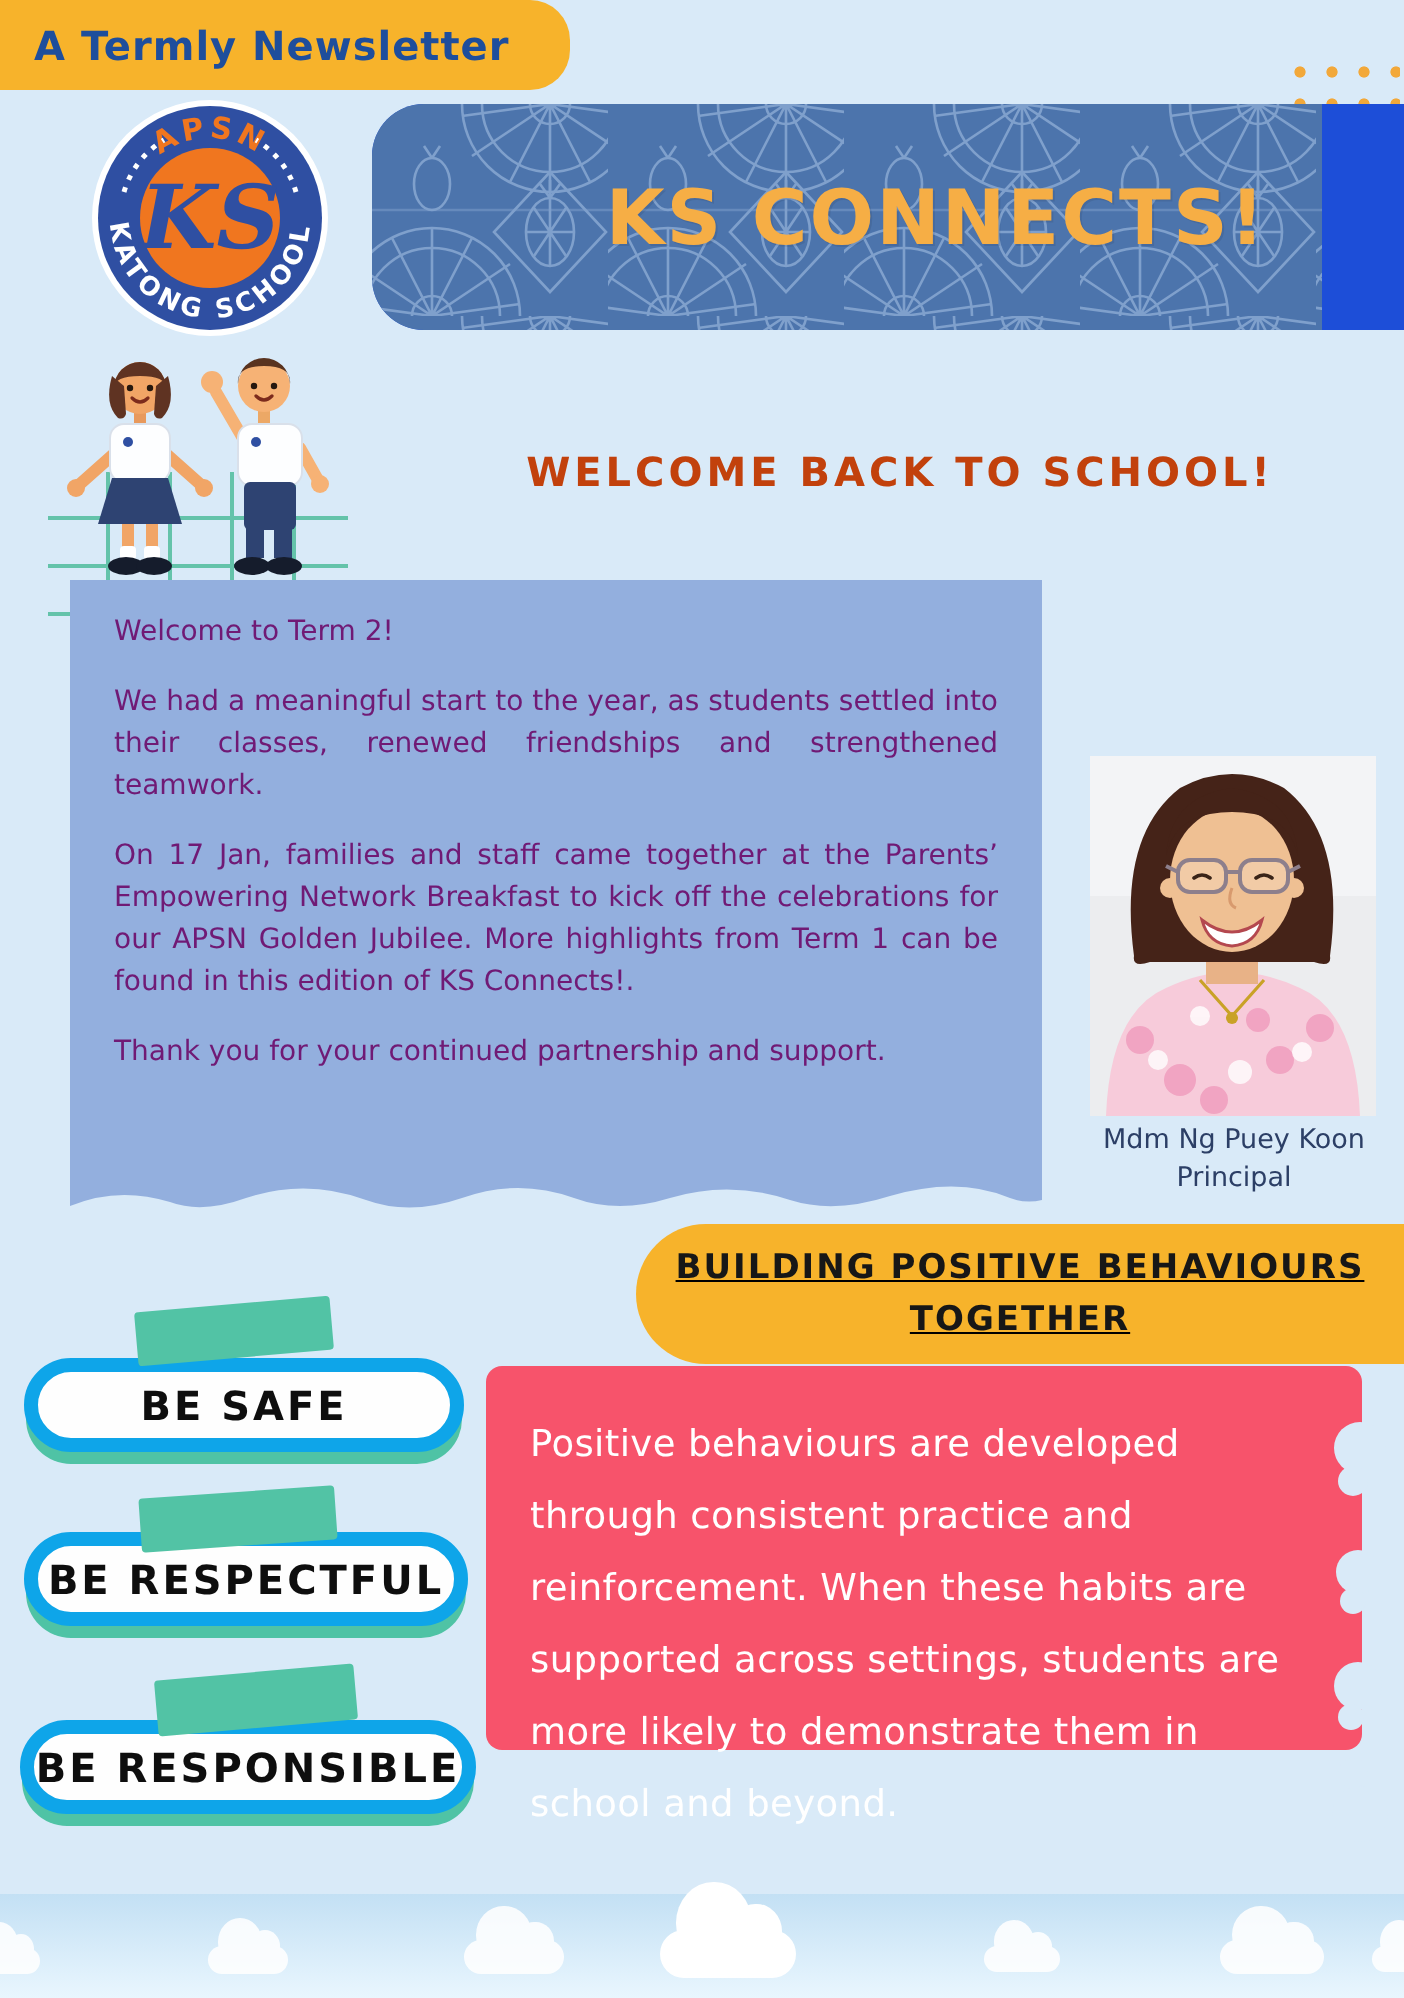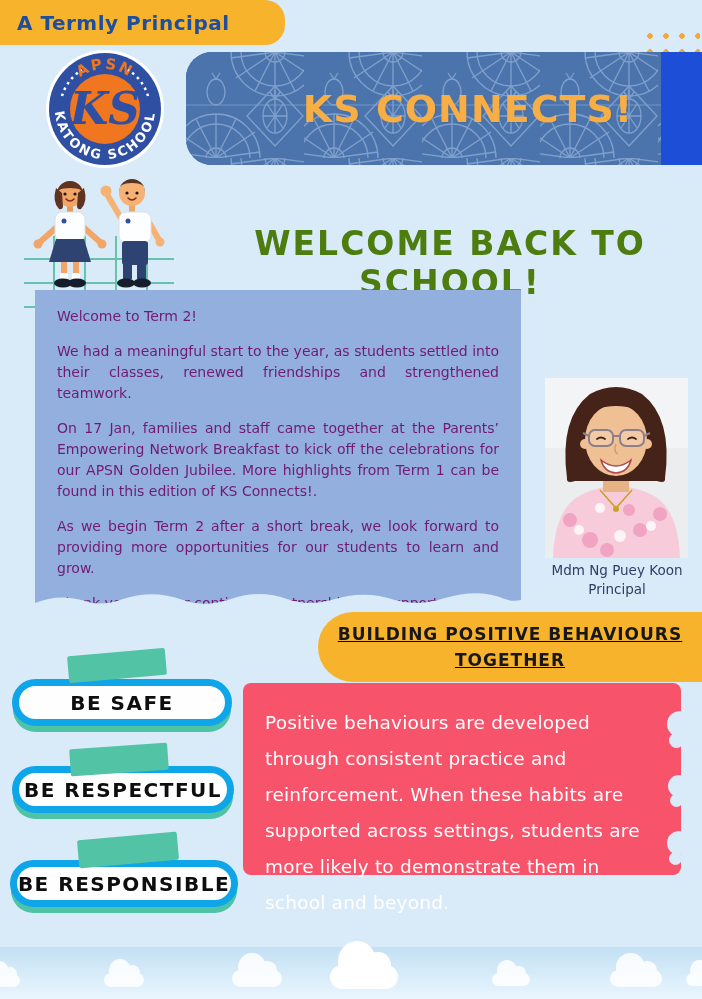--- a/index.html
+++ b/index.html
@@ -47,21 +47,21 @@
   
   .logo{position:absolute;left:44px;top:48px;width:122px;height:122px;z-index:2;}
   
   .grid-deco{position:absolute;left:24px;top:236px;width:150px;height:78px;z-index:1;
     background:
       repeating-linear-gradient(to right,transparent 0 29px,#64C3AA 29px 31px),
       repeating-linear-gradient(to bottom,transparent 0 22px,#64C3AA 22px 24px);}
   .kids{position:absolute;left:18px;top:176px;z-index:3;}
   
   .welcome-heading{position:absolute;left:200px;top:224px;width:500px;text-align:center;
-    color:#4d7c0f;font-size:33px;font-weight:bold;letter-spacing:2px;z-index:2;}
+    color:#c2410c;font-size:20px;font-weight:bold;letter-spacing:2px;z-index:2;}
   
   .welcome-box{position:absolute;left:35px;top:290px;width:486px;height:322px;
     background:#93AFDE;z-index:2;box-sizing:border-box;padding:16px 22px 0 22px;}
   .welcome-box p{margin:0 0 14px 0;color:#701a75;font-size:14px;line-height:1.5;
     text-align:justify;}
   .torn-bottom{position:absolute;left:0;bottom:-1px;width:100%;height:26px;display:block;}
   
   .principal{position:absolute;left:545px;top:378px;width:143px;height:180px;z-index:2;
     overflow:hidden;}
   .principal-caption{position:absolute;left:530px;top:561px;width:174px;text-align:center;
@@ -109,21 +109,21 @@
     <i class="cloud c3"></i>
     <i class="cloud c4"></i>
     <i class="cloud c5"></i>
     <i class="cloud c6"></i>
     <i class="cloud c7"></i>
   </div>
 
   <div class="dots"></div>
 
   <div class="top-banner">
-    <span>A Termly Principal</span>
+    <span>A Termly Newsletter</span>
   </div>
 
   <div class="masthead">
     <svg width="475" height="113" viewBox="0 0 475 113">
       <defs>
         <pattern id="bk" width="118" height="106" patternUnits="userSpaceOnUse">
           <g fill="none" stroke="#7FA0CC" stroke-width="1.3">
             <circle cx="30" cy="106" r="44"></circle>
               <circle cx="30" cy="106" r="34"></circle>
               <circle cx="30" cy="106" r="10"></circle>
@@ -219,21 +219,20 @@
       <path d="M110,22 q4,4 8,0" stroke="#7C2B1C" stroke-width="1.6" fill="none" stroke-linecap="round"></path>
     </g>
   </svg>
 
   <div class="welcome-heading">WELCOME BACK TO SCHOOL!</div>
 
   <div class="welcome-box">
     <p>Welcome to Term 2!</p>
     <p>We had a meaningful start to the year, as students settled into their classes, renewed friendships and strengthened teamwork.</p>
     <p>On 17 Jan, families and staff came together at the Parents’ Empowering Network Breakfast to kick off the celebrations for our APSN Golden Jubilee. More highlights from Term 1 can be found in this edition of KS Connects!.</p>
-    <p>As we begin Term 2 after a short break, we look forward to providing more opportunities for our students to learn and grow.</p>
     <p>Thank you for your continued partnership and support.</p>
     <svg class="torn-bottom" viewBox="0 0 486 26" preserveAspectRatio="none">
       <path fill="#D9EAF8" d="M0,26 L0,16 Q24,6 50,14 Q66,20 88,12 Q118,2 148,13 Q170,21 196,12 Q224,2 252,12 Q274,20 300,12 Q330,3 360,13 Q382,20 410,11 Q444,1 470,12 Q478,15 486,13 L486,26 Z"></path>
     </svg>
   </div>
 
   <div class="principal">
     <svg width="143" height="180" viewBox="0 0 143 180">
       <rect width="143" height="180" fill="#ECEDEF"></rect>
       <rect width="143" height="70" fill="#F3F4F6"></rect>

